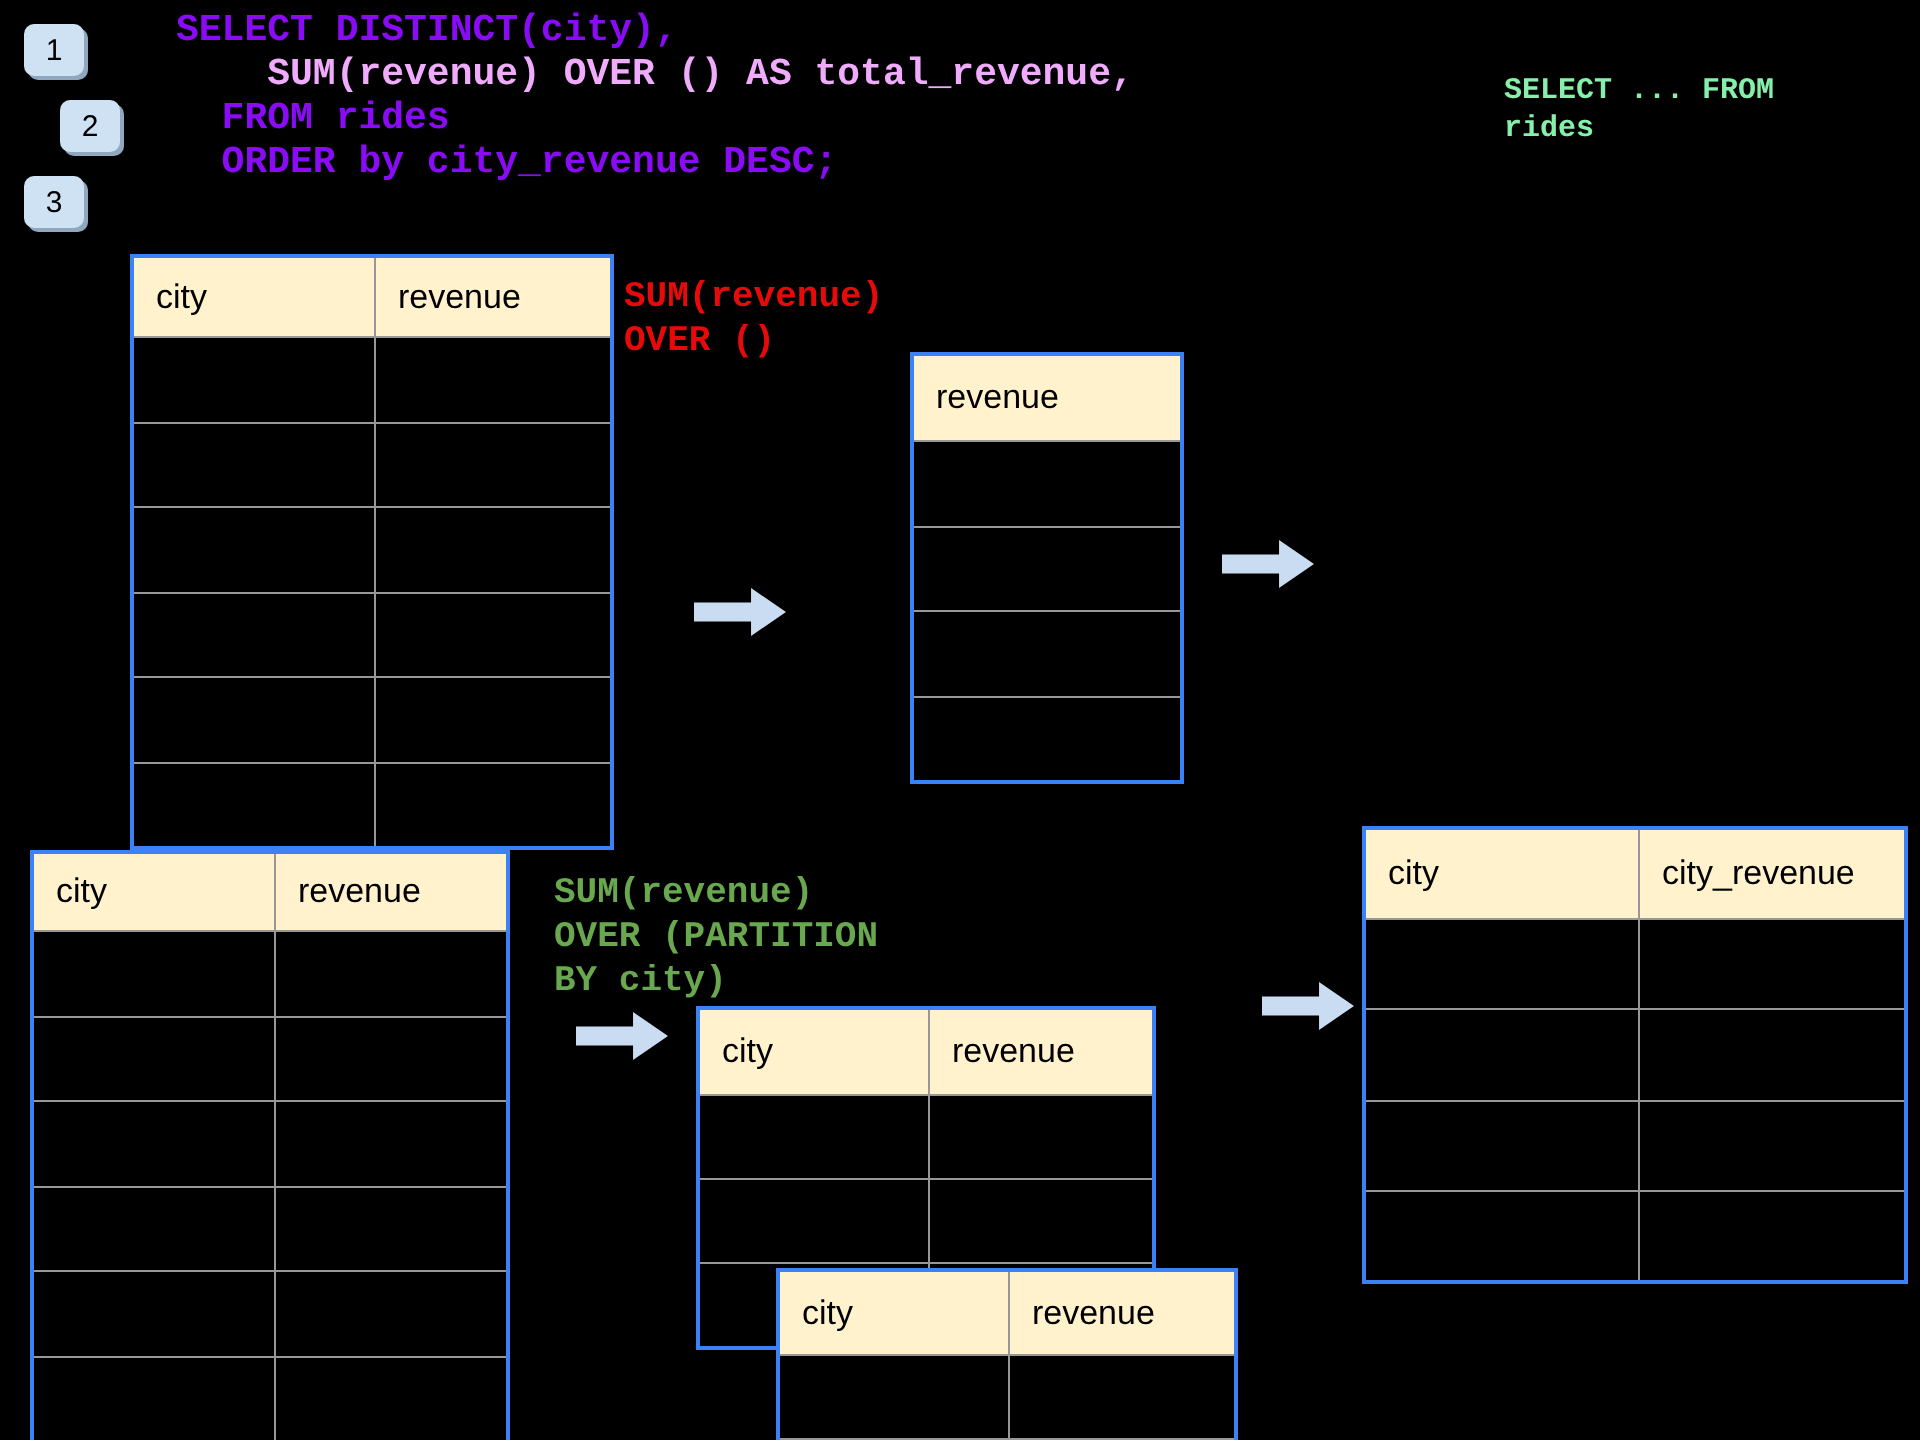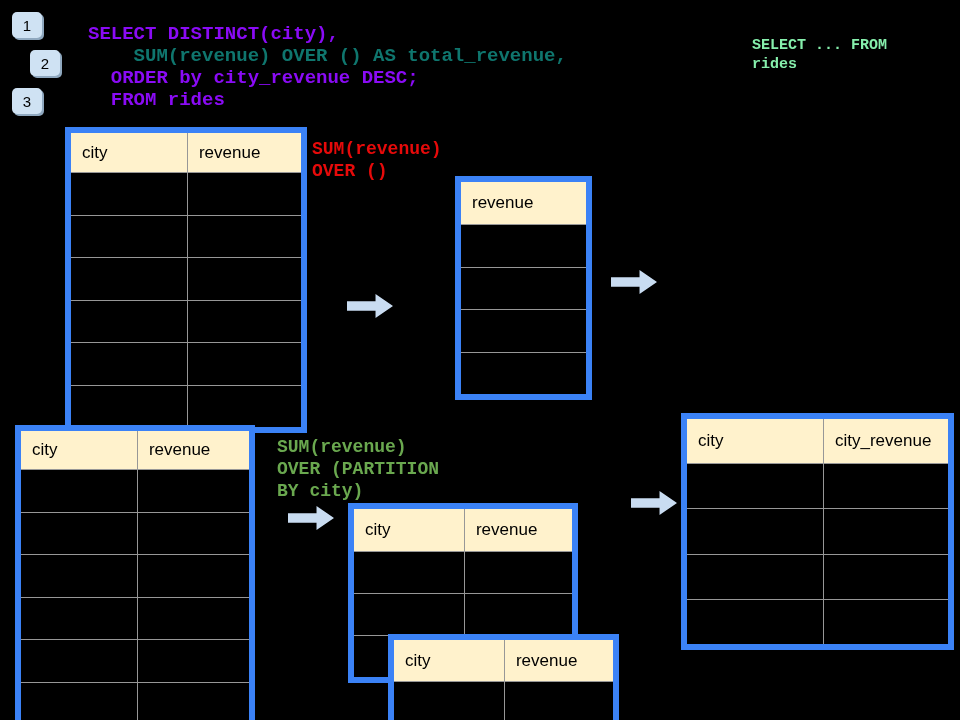--- a/index.html
+++ b/index.html
@@ -2,24 +2,24 @@
 <html><head>
 <meta charset="utf-8">
 <style>
   html,body{margin:0;padding:0;background:#000;}
   .stage{position:relative;width:960px;height:720px;background:#000;overflow:hidden;
          font-family:"Liberation Sans",sans-serif;}
 
   
   .code{position:absolute;margin:0;font-family:"Liberation Mono","DejaVu Sans Mono",monospace;
         font-weight:bold;white-space:pre;}
-  .main-code{left:88px;top:23px;font-size:19px;line-height:22px;}
+  .main-code{left:88px;top:4px;font-size:19px;line-height:22px;}
   .main-code div{height:22px;}
   .ln-purple{color:#8A0BF5;}
-  .ln-red{color:#0f766e;}
+  .ln-red{color:#f0abfc;}
   .ln-green{color:#6AA84F;}
   .side-note{left:752px;top:36px;font-size:15px;line-height:19px;color:#86efac;}
   #ann-total{left:312px;top:138px;font-size:18px;line-height:22px;color:#E60A0A;}
   #ann-partition{left:277px;top:436px;font-size:18px;line-height:22px;color:#6AA84F;}
 
   
   .badge{position:absolute;width:30px;height:26px;background:#CFE2F3;border-radius:5px;
          box-shadow:2px 2px 0 #8FA8BF;display:flex;align-items:center;justify-content:center;
          font-size:15px;color:#000;}
   #badge-1{left:12px;top:12px;}
@@ -28,21 +28,21 @@
 
   
   .arrow{position:absolute;width:46px;height:24px;background:#C9DCF1;
          clip-path:polygon(0 30%,62% 30%,62% 0,100% 50%,62% 100%,62% 70%,0 70%);}
   #arrow-1{left:347px;top:294px;}
   #arrow-2{left:611px;top:270px;}
   #arrow-3{left:288px;top:506px;}
   #arrow-4{left:631px;top:491px;}
 
   
-  .tbl{position:absolute;background:#000;border:6px solid #3b82f6;box-sizing:border-box;}
+  .tbl{position:absolute;background:#000;border:2px solid #3b82f6;box-sizing:border-box;}
   .thead{display:flex;background:#FFF2CC;}
   .th{box-sizing:border-box;display:flex;align-items:center;padding-left:11px;
       font-size:17px;color:#000;}
   .tr{display:flex;border-top:1px solid #979797;}
   .td{box-sizing:border-box;}
   .th + .th, .td + .td{border-left:1px solid #979797;}
 
   #t1{left:65px;top:127px;width:242px;}
   #t1 .thead{height:39px;} #t1 .tr{height:41.5px;}
   #t1 .c1{width:121px;} #t1 .c2{width:119px;}
@@ -69,21 +69,21 @@
 </style>
 </head>
 <body>
 
 <div class="stage">
 
   <div class="badge" id="badge-1">1</div>
   <div class="badge" id="badge-2">2</div>
   <div class="badge" id="badge-3">3</div>
 
-  <pre class="code main-code"><div class="ln-purple">SELECT DISTINCT(city),</div><div class="ln-red">    SUM(revenue) OVER () AS total_revenue,</div><div class="ln-purple">  ORDER by city_revenue DESC;</div><div class="ln-purple">  FROM rides</div></pre>
+  <pre class="code main-code"><div class="ln-purple">SELECT DISTINCT(city),</div><div class="ln-red">    SUM(revenue) OVER () AS total_revenue,</div><div class="ln-purple">  FROM rides</div><div class="ln-purple">  ORDER by city_revenue DESC;</div></pre>
 
   <pre class="code side-note">SELECT ... FROM
 rides</pre>
 
   <pre class="code" id="ann-total">SUM(revenue)
 OVER ()</pre>
 
   <pre class="code" id="ann-partition">SUM(revenue)
 OVER (PARTITION
 BY city)</pre>

